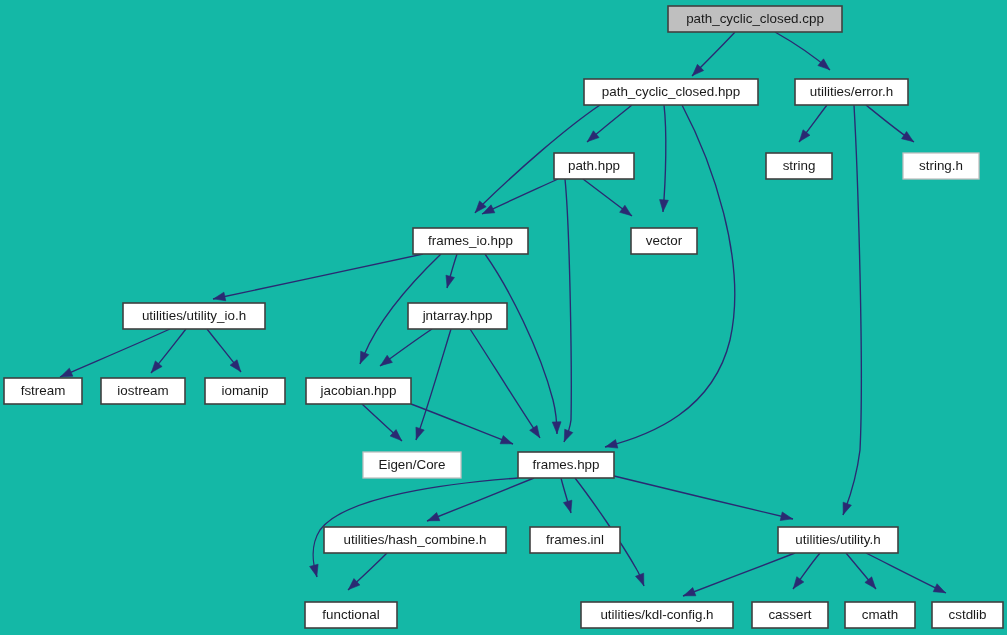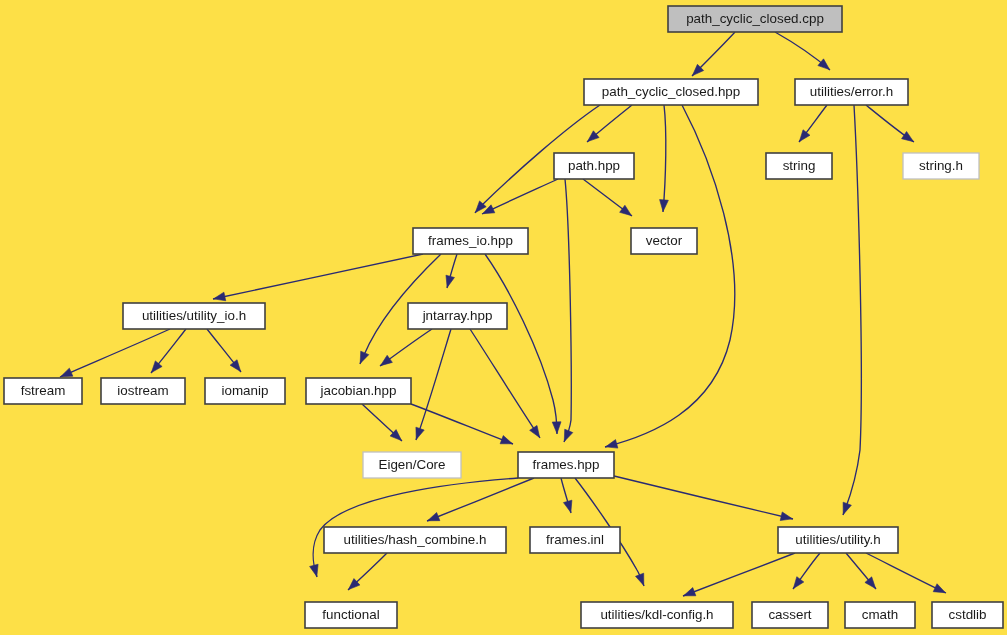--- a/index.html
+++ b/index.html
@@ -10,21 +10,21 @@
   body {
     width: 1007px;
     height: 635px;
     font-family: "Liberation Sans", sans-serif;
     overflow: hidden;
   }
   #graph-root {
     position: relative;
     width: 1007px;
     height: 635px;
-    background: #fde047;
+    background: #14b8a6;
   }
   svg#dep-graph {
     display: block;
     width: 1007px;
     height: 635px;
   }
   .node-box {
     fill: #ffffff;
     stroke: #404040;
     stroke-width: 1.6;

